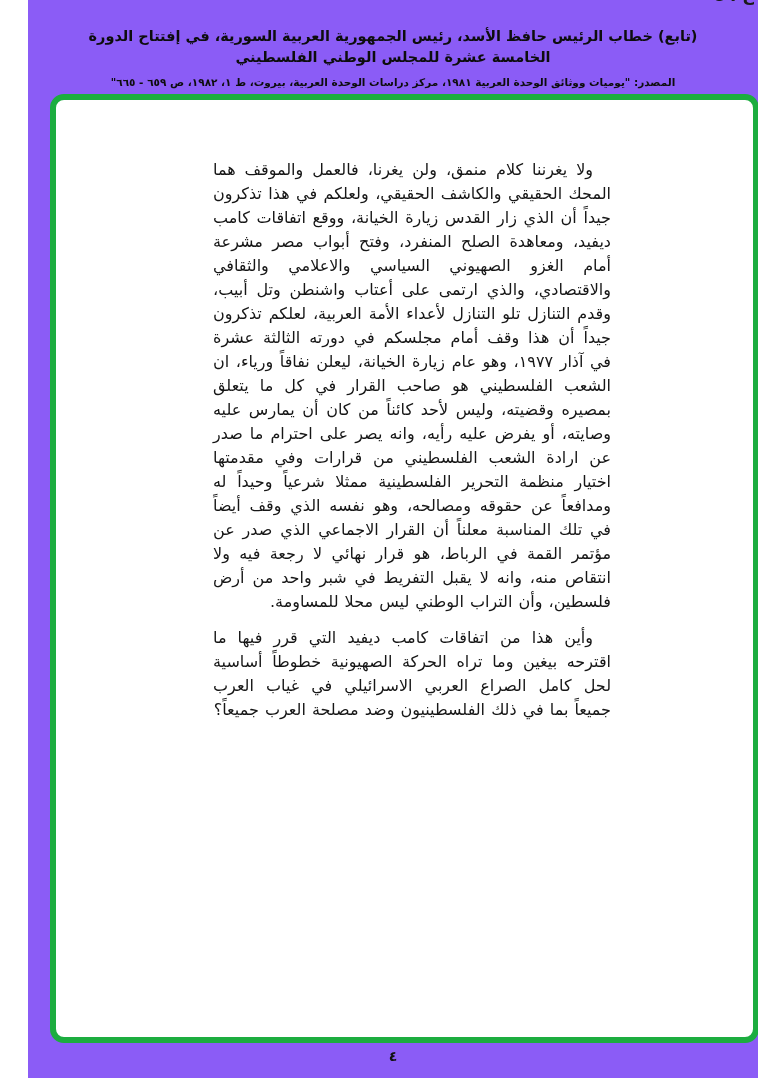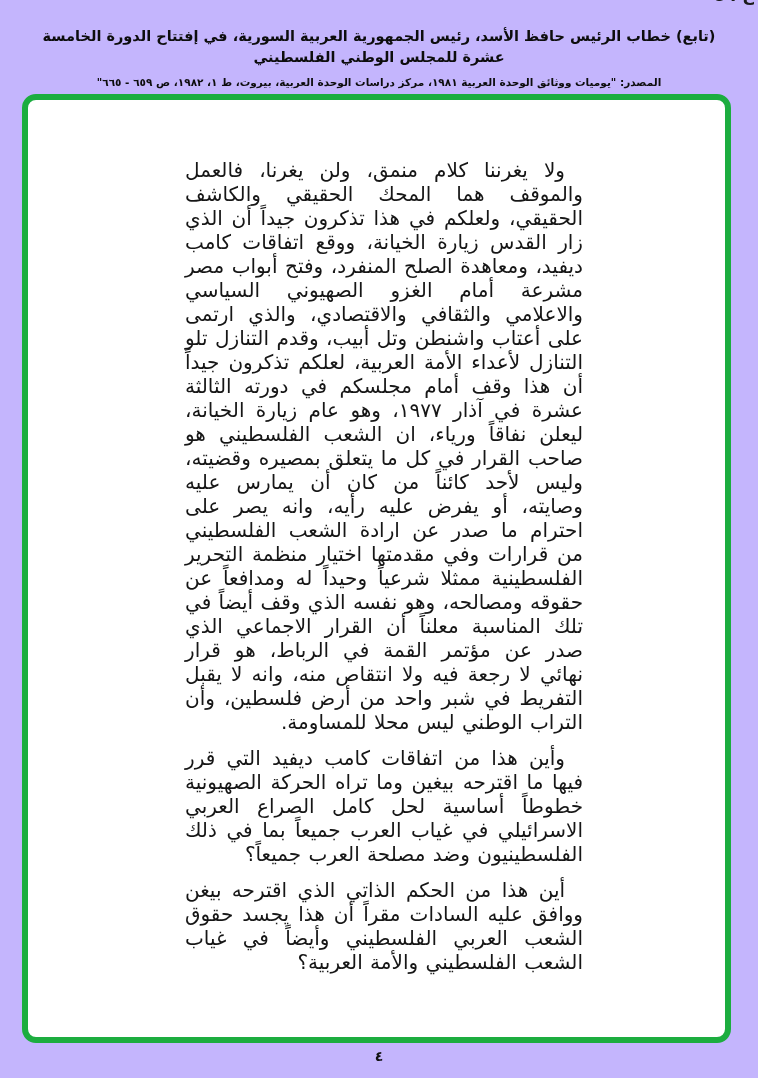--- a/index.html
+++ b/index.html
@@ -4,21 +4,21 @@
 <style>
   html, body { margin: 0; padding: 0; }
   body {
     width: 758px; height: 1078px;
     background: #ffffff;
     position: relative;
     overflow: hidden;
     font-family: "DejaVu Sans", sans-serif;
   }
   .page {
-    position: absolute; inset: 0; background: #c4b5fd;
+    position: absolute; inset: 0; background: #8b5cf6; margin-left: 28px;
   }
   
   .corner-marks {
     position: absolute; top: 0; right: 4px;
     width: 72px; height: 10px;
     overflow: hidden;
     direction: rtl;
   }
   .corner-marks span {
     display: block;
@@ -50,21 +50,21 @@
     border: 6px solid #1cad3f;
     border-radius: 14px;
     background: #ffffff;
   }
   .body-text {
     position: absolute;
     left: 185px; top: 158px;
     width: 398px;
     direction: rtl;
     text-align: justify;
-    font-size: 20px;
+    font-size: 16px;
     line-height: 24px;
     color: #161616;
   }
   .body-text p {
     margin: 0 0 12px 0;
     text-indent: 18px;
     word-spacing: 1px;
   }
   .page-number {
     position: absolute;
@@ -87,18 +87,17 @@
   <div class="header">
     <div class="header-title">(تابع) خطاب الرئيس حافظ الأسد، رئيس الجمهورية العربية السورية، في إفتتاح الدورة الخامسة عشرة للمجلس الوطني الفلسطيني</div>
     <div class="header-source">المصدر: "يوميات ووثائق الوحدة العربية ١٩٨١، مركز دراسات الوحدة العربية، بيروت، ط ١، ١٩٨٢، ص ٦٥٩ - ٦٦٥"</div>
   </div>
 
   <div class="green-box" style="border-color: rgb(28, 173, 63);"></div>
 
   <div class="body-text">
     <p>ولا يغرننا كلام منمق، ولن يغرنا، فالعمل والموقف هما المحك الحقيقي والكاشف الحقيقي، ولعلكم في هذا تذكرون جيداً أن الذي زار القدس زيارة الخيانة، ووقع اتفاقات كامب ديفيد، ومعاهدة الصلح المنفرد، وفتح أبواب مصر مشرعة أمام الغزو الصهيوني السياسي والاعلامي والثقافي والاقتصادي، والذي ارتمى على أعتاب واشنطن وتل أبيب، وقدم التنازل تلو التنازل لأعداء الأمة العربية، لعلكم تذكرون جيداً أن هذا وقف أمام مجلسكم في دورته الثالثة عشرة في آذار ١٩٧٧، وهو عام زيارة الخيانة، ليعلن نفاقاً ورياء، ان الشعب الفلسطيني هو صاحب القرار في كل ما يتعلق بمصيره وقضيته، وليس لأحد كائناً من كان أن يمارس عليه وصايته، أو يفرض عليه رأيه، وانه يصر على احترام ما صدر عن ارادة الشعب الفلسطيني من قرارات وفي مقدمتها اختيار منظمة التحرير الفلسطينية ممثلا شرعياً وحيداً له ومدافعاً عن حقوقه ومصالحه، وهو نفسه الذي وقف أيضاً في تلك المناسبة معلناً أن القرار الاجماعي الذي صدر عن مؤتمر القمة في الرباط، هو قرار نهائي لا رجعة فيه ولا انتقاص منه، وانه لا يقبل التفريط في شبر واحد من أرض فلسطين، وأن التراب الوطني ليس محلا للمساومة.</p>
     <p>وأين هذا من اتفاقات كامب ديفيد التي قرر فيها ما اقترحه بيغين وما تراه الحركة الصهيونية خطوطاً أساسية لحل كامل الصراع العربي الاسرائيلي في غياب العرب جميعاً بما في ذلك الفلسطينيون وضد مصلحة العرب جميعاً؟</p>
-    <p>أين هذا من الحكم الذاتي الذي اقترحه بيغن ووافق عليه السادات مقراً أن هذا يجسد حقوق الشعب العربي الفلسطيني وأيضاً في غياب الشعب الفلسطيني والأمة العربية؟</p>
   </div>
 
   <div class="page-number">٤</div>
 
 </div>
 
 </body></html>

